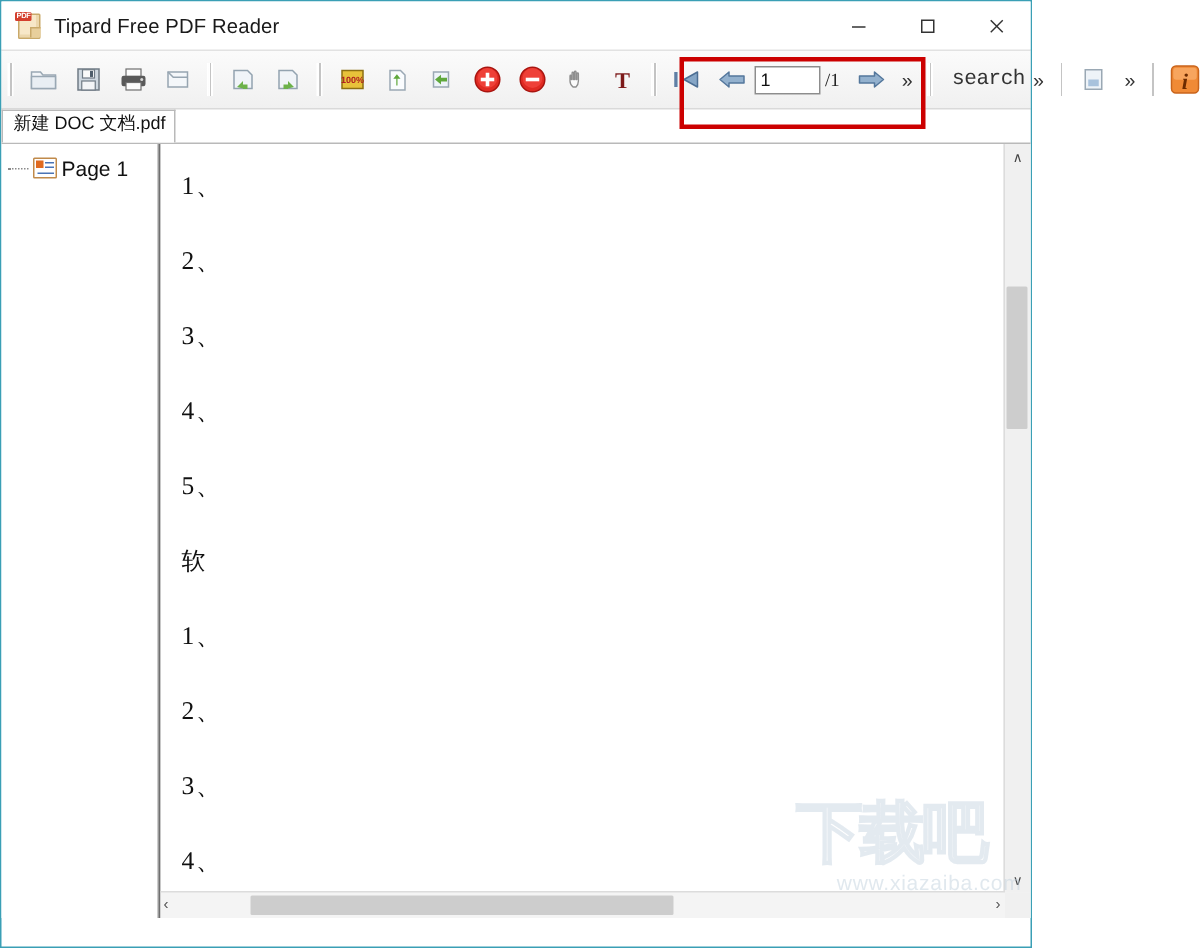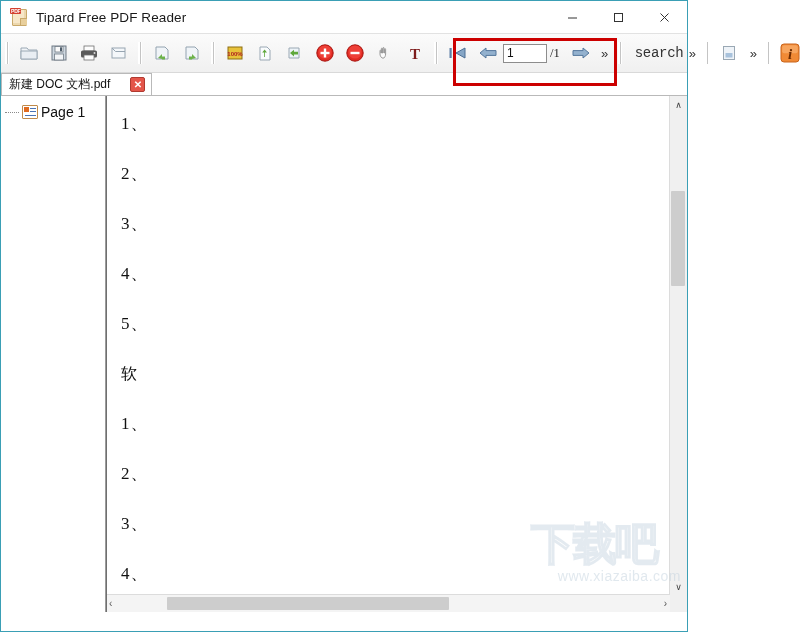--- a/index.html
+++ b/index.html
@@ -93,21 +93,21 @@
   }
 
   
   .tabstrip{
     height:22px;background:#ffffff;display:flex;align-items:flex-end;
     border-bottom:1px solid #b9b9b9;
   }
   .doctab{
     display:flex;align-items:center;height:21px;padding:0 6px 0 7px;
     border:1px solid #b9b9b9;border-bottom:none;background:#fff;
-    font-size:12px;color:#111;gap:20px;
+    font-size:12px;color:#111;gap:20px;flex-direction:column;
   }
   .tab-label{font-family:"Liberation Sans",sans-serif;font-size:12px;white-space:nowrap;}
   .tab-close{
     width:13px;height:13px;background:#e4554a;border:1px solid #b03a30;border-radius:2px;
     display:flex;align-items:center;justify-content:center;
     color:#fff;font-size:10px;line-height:1;font-weight:bold;
   }
 
   
   .content{display:flex;height:calc(632px - 2px - 32px - 22px - 38px - 22px);}
@@ -167,21 +167,21 @@
   .hthumb{
     position:absolute;top:2px;left:60px;width:282px;height:13px;background:#cdcdcd;
     border-radius:1px;
   }
   .corner{position:absolute;right:0;bottom:0;width:17px;height:17px;background:#f0f0f0;}
   .hs-left{position:absolute;left:2px;top:0;height:17px;display:flex;align-items:center;color:#555;font-size:10px;}
   .hs-right{position:absolute;right:3px;top:0;height:17px;display:flex;align-items:center;color:#555;font-size:10px;}
 
   
   .watermark{
-    position:absolute;right:6px;bottom:16px;width:150px;height:76px;
+    position:absolute;right:6px;bottom:4px;width:150px;height:76px;
     pointer-events:none;opacity:.5;
   }
   .wm-text{
     font-family:"DejaVu Sans",sans-serif;font-size:44px;font-weight:bold;
     color:transparent;-webkit-text-stroke:1.5px #c9d6e2;
     letter-spacing:-2px;line-height:48px;
   }
   .wm-url{
     font-family:"Liberation Sans",sans-serif;font-size:14px;color:#c3d2de;
     text-align:right;letter-spacing:0.5px;

